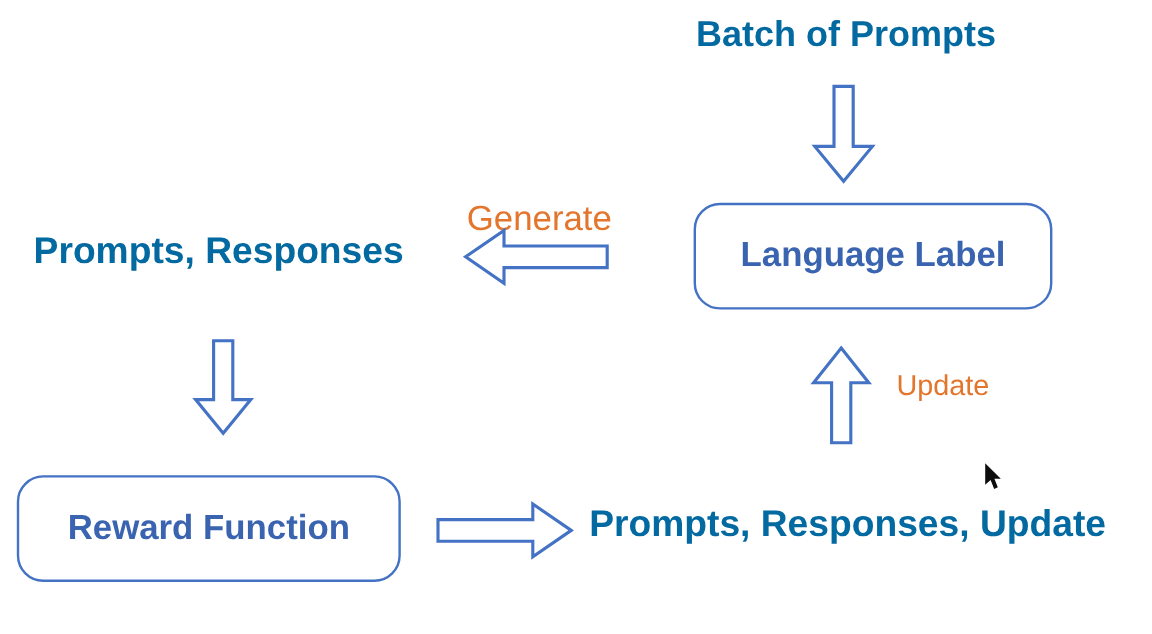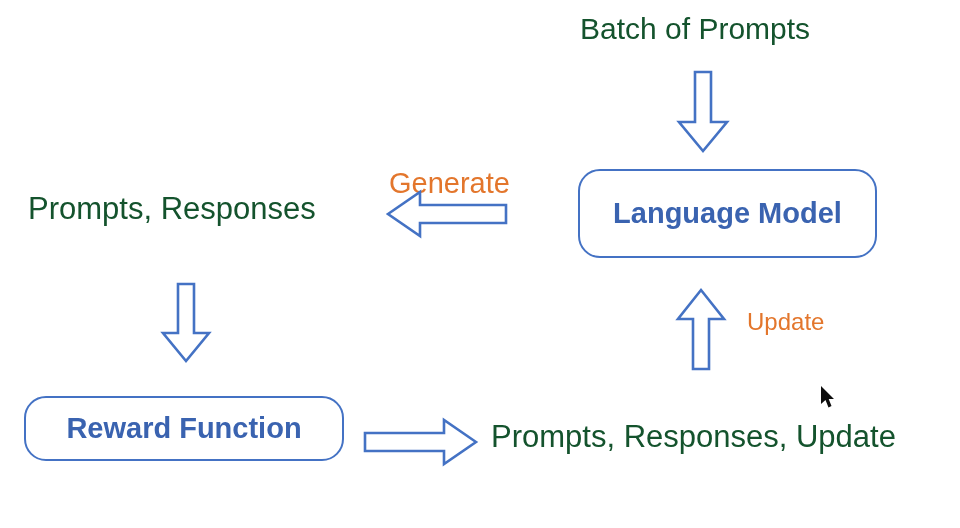--- a/index.html
+++ b/index.html
@@ -26,22 +26,22 @@
     border-radius: 22px;
   }
   .node-label {
     font-weight: bold;
     color: #3A63B0;
     white-space: nowrap;
   }
   .text-label {
     position: absolute;
     white-space: nowrap;
-    color: #14532d;
-    font-weight: 400;
+    color: #0369a1;
+    font-weight: 700;
     text-align: center;
   }
   .edge-label {
     position: absolute;
     white-space: nowrap;
     color: #E3762C;
     font-weight: 400;
   }
   .arrow {
     position: absolute;
@@ -62,40 +62,40 @@
 
   <div class="text-label" style="left:580px; top:12px; font-size:30px;">Batch of Prompts</div>
 
   <div class="arrow" style="left:676px; top:70px; width:54px; height:84px;">
     <svg width="54" height="84" viewBox="0 0 54 84" aria-hidden="true">
       <polygon points="19,2 35,2 35,52 51,52 27,81 3,52 19,52" fill="#ffffff" stroke="#4472C4" stroke-width="2.6" stroke-linejoin="miter"></polygon>
     </svg>
   </div>
 
   <div class="node" style="left:578px; top:169px; width:299px; height:89px;">
-    <span class="node-label" style="font-size:29px;">Language Model</span>
+    <span class="node-label" style="font-size:29px;">Language Label</span>
   </div>
 
   <div class="edge-label" style="left:389px; top:147px; font-size:29px;margin-top:20px;">Generate</div>
 
   <div class="arrow" style="left:386px; top:190px; width:122px; height:48px;">
     <svg width="122" height="48" viewBox="0 0 122 48" aria-hidden="true">
       <polygon points="2,24 34,2 34,15 120,15 120,33 34,33 34,46" fill="#ffffff" stroke="#4472C4" stroke-width="2.6" stroke-linejoin="miter"></polygon>
     </svg>
   </div>
 
   <div class="text-label" style="left:28px; top:191px; font-size:31px;">Prompts, Responses</div>
 
   <div class="arrow" style="left:160px; top:282px; width:52px; height:82px;">
     <svg width="52" height="82" viewBox="0 0 52 82" aria-hidden="true">
       <polygon points="18,2 34,2 34,51 49,51 26,79 3,51 18,51" fill="#ffffff" stroke="#4472C4" stroke-width="2.6" stroke-linejoin="miter"></polygon>
     </svg>
   </div>
 
-  <div class="node" style="left:24px; top:396px; width:320px; height:65px;">
+  <div class="node" style="left:14px; top:396px; width:320px; height:89px;">
     <span class="node-label" style="font-size:29px;">Reward Function</span>
   </div>
 
   <div class="arrow" style="left:363px; top:418px; width:115px; height:48px;">
     <svg width="115" height="48" viewBox="0 0 115 48" aria-hidden="true">
       <polygon points="113,24 81,2 81,15 2,15 2,33 81,33 81,46" fill="#ffffff" stroke="#4472C4" stroke-width="2.6" stroke-linejoin="miter"></polygon>
     </svg>
   </div>
 
 

